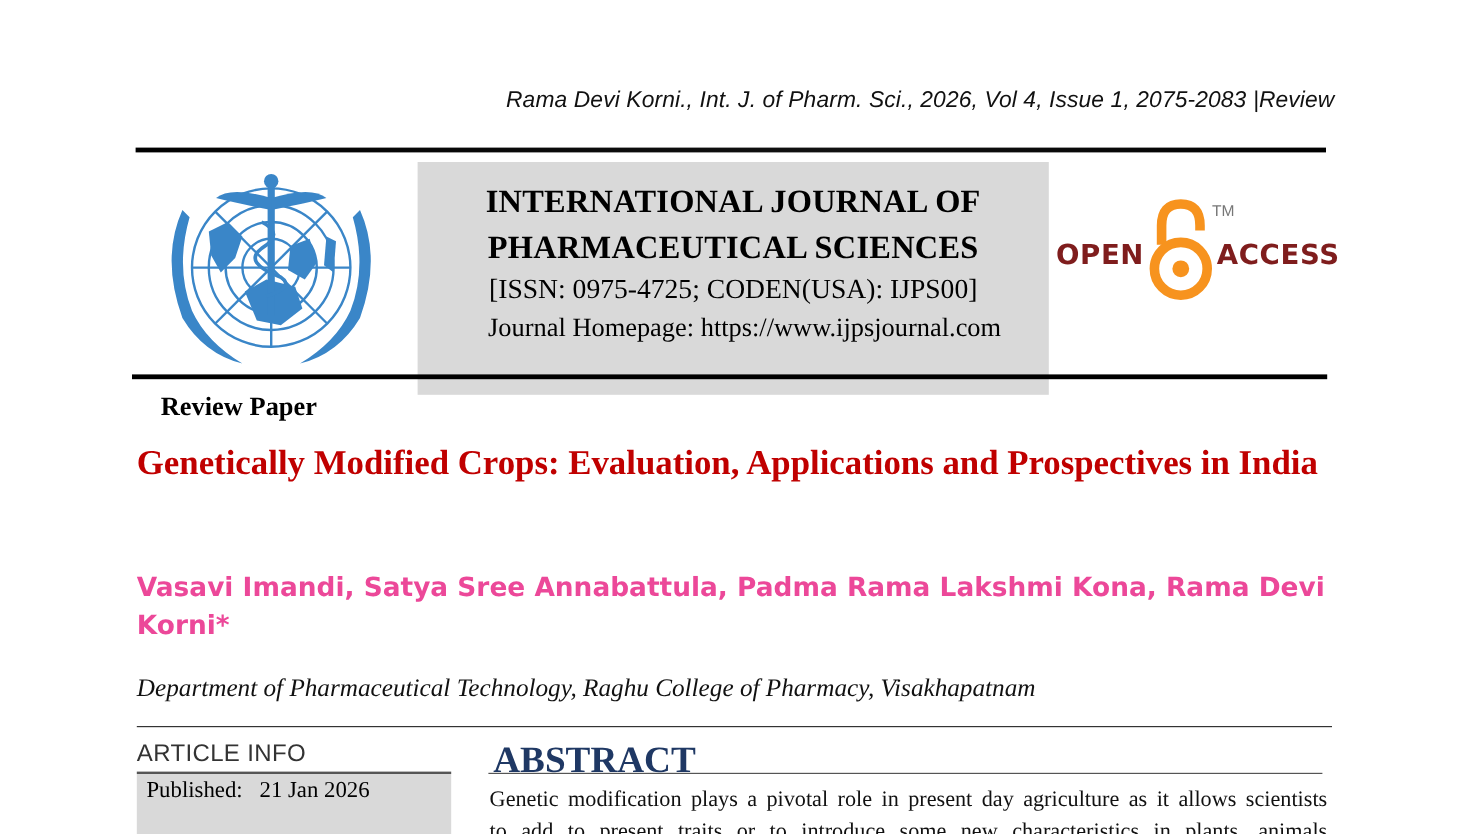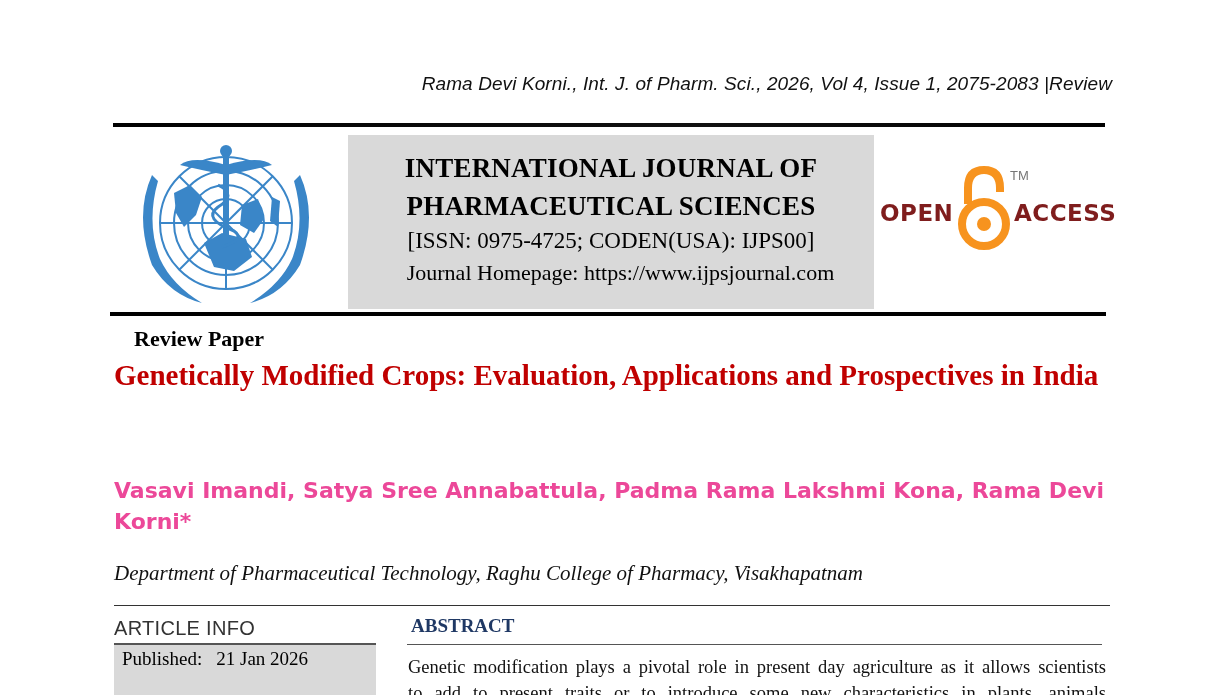--- a/index.html
+++ b/index.html
@@ -2,39 +2,39 @@
 <html><head>
 <meta charset="utf-8">
 <style>
   html, body { margin:0; padding:0; background:#ffffff; }
   body { width:1220px; height:695px; position:relative; overflow:hidden; font-family:"Liberation Serif", serif; color:#000; }
   .abs { position:absolute; }
   .running-head { left:400px; top:73px; width:712px; text-align:right; font-family:"Liberation Sans", sans-serif; font-style:italic; font-size:19px; color:#111; letter-spacing:0.1px; }
   .rule-top { left:113px; top:123px; width:992px; height:4px; background:linear-gradient(to right,#000 0%,#111 60%,#000 100%); }
   .rule-mid { left:110px; top:312px; width:996px; height:4px; background:#000; }
   .logo-left { left:122px; top:135px; width:208px; height:172px; }
-  .journal-box { left:348px; top:135px; width:526px; height:174px; background:#d9d9d9; text-align:center; }
+  .journal-box { left:348px; top:135px; width:526px; height:194px; background:#d9d9d9; text-align:center; }
   .journal-box .t1 { font-weight:bold; font-size:27px; line-height:38px; margin-top:14px; letter-spacing:0.2px; }
   .journal-box .t2 { font-size:23px; line-height:32px; margin-top:0px; }
   .journal-box .t3 { font-size:22px; line-height:32px;padding-left:19px; }
   .oa-logo { left:878px; top:160px; width:232px; height:96px; }
   .oa-text { position:absolute; top:40px; font-family:"DejaVu Sans", sans-serif; font-weight:bold; font-size:23px; color:#7f1d1d; letter-spacing:0.5px; }
   .tm { position:absolute; left:132px; top:8px; font-family:"Liberation Sans", sans-serif; font-size:13px; color:#777; }
   .review-label { left:114px; top:326px; font-weight:bold; font-size:22px;margin-left:20px; }
-  .title { left:114px; top:354px; width:1000px; font-weight:bold; font-size:29px; line-height:42px; color:#c00000; }
+  .title { left:114px; top:365px; width:1000px; font-weight:bold; font-size:29px; line-height:42px; color:#c00000; }
   .authors { left:114px; top:475px; width:1000px; font-family:"DejaVu Sans", sans-serif; font-weight:bold; font-size:22px; line-height:31px; color:#ec4899; }
   .affil { left:114px; top:561px; font-style:italic; font-size:21px; color:#111; }
   .rule-thin { left:114px; top:605px; width:996px; height:1px; background:#333; }
   .article-info-h { left:114px; top:617px; font-family:"Liberation Sans", sans-serif; font-size:20px; color:#333; letter-spacing:0.3px; }
   .info-rule { left:114px; top:643px; width:262px; height:2px; background:#555; }
   .info-box { left:114px; top:645px; width:262px; height:60px; background:#d9d9d9; }
   .info-published { left:122px; top:648px; font-size:19px; }
   .info-published .date { margin-left:14px; }
   .info-keywords { left:122px; top:674px; font-size:19px; color:#c00000;margin-top:24px; }
-  .abstract-h { left:411px; top:615px; font-weight:bold; font-size:19px; color:#1f3864; }
+  .abstract-h { left:411px; top:615px; font-weight:bold; font-size:31px; color:#1f3864; }
   .abstract-rule { left:407px; top:644px; width:695px; height:1px; background:#555; }
   .abstract-body { left:408px; top:654px; width:698px; font-size:18.5px; line-height:26px; text-align:justify; text-align-last:justify; color:#111; }
 </style>
 </head>
 <body>
 
 <div class="abs running-head">Rama Devi Korni., Int. J. of Pharm. Sci., 2026, Vol 4, Issue 1, 2075-2083 |Review</div>
 
 <div class="abs rule-top"></div>
 

